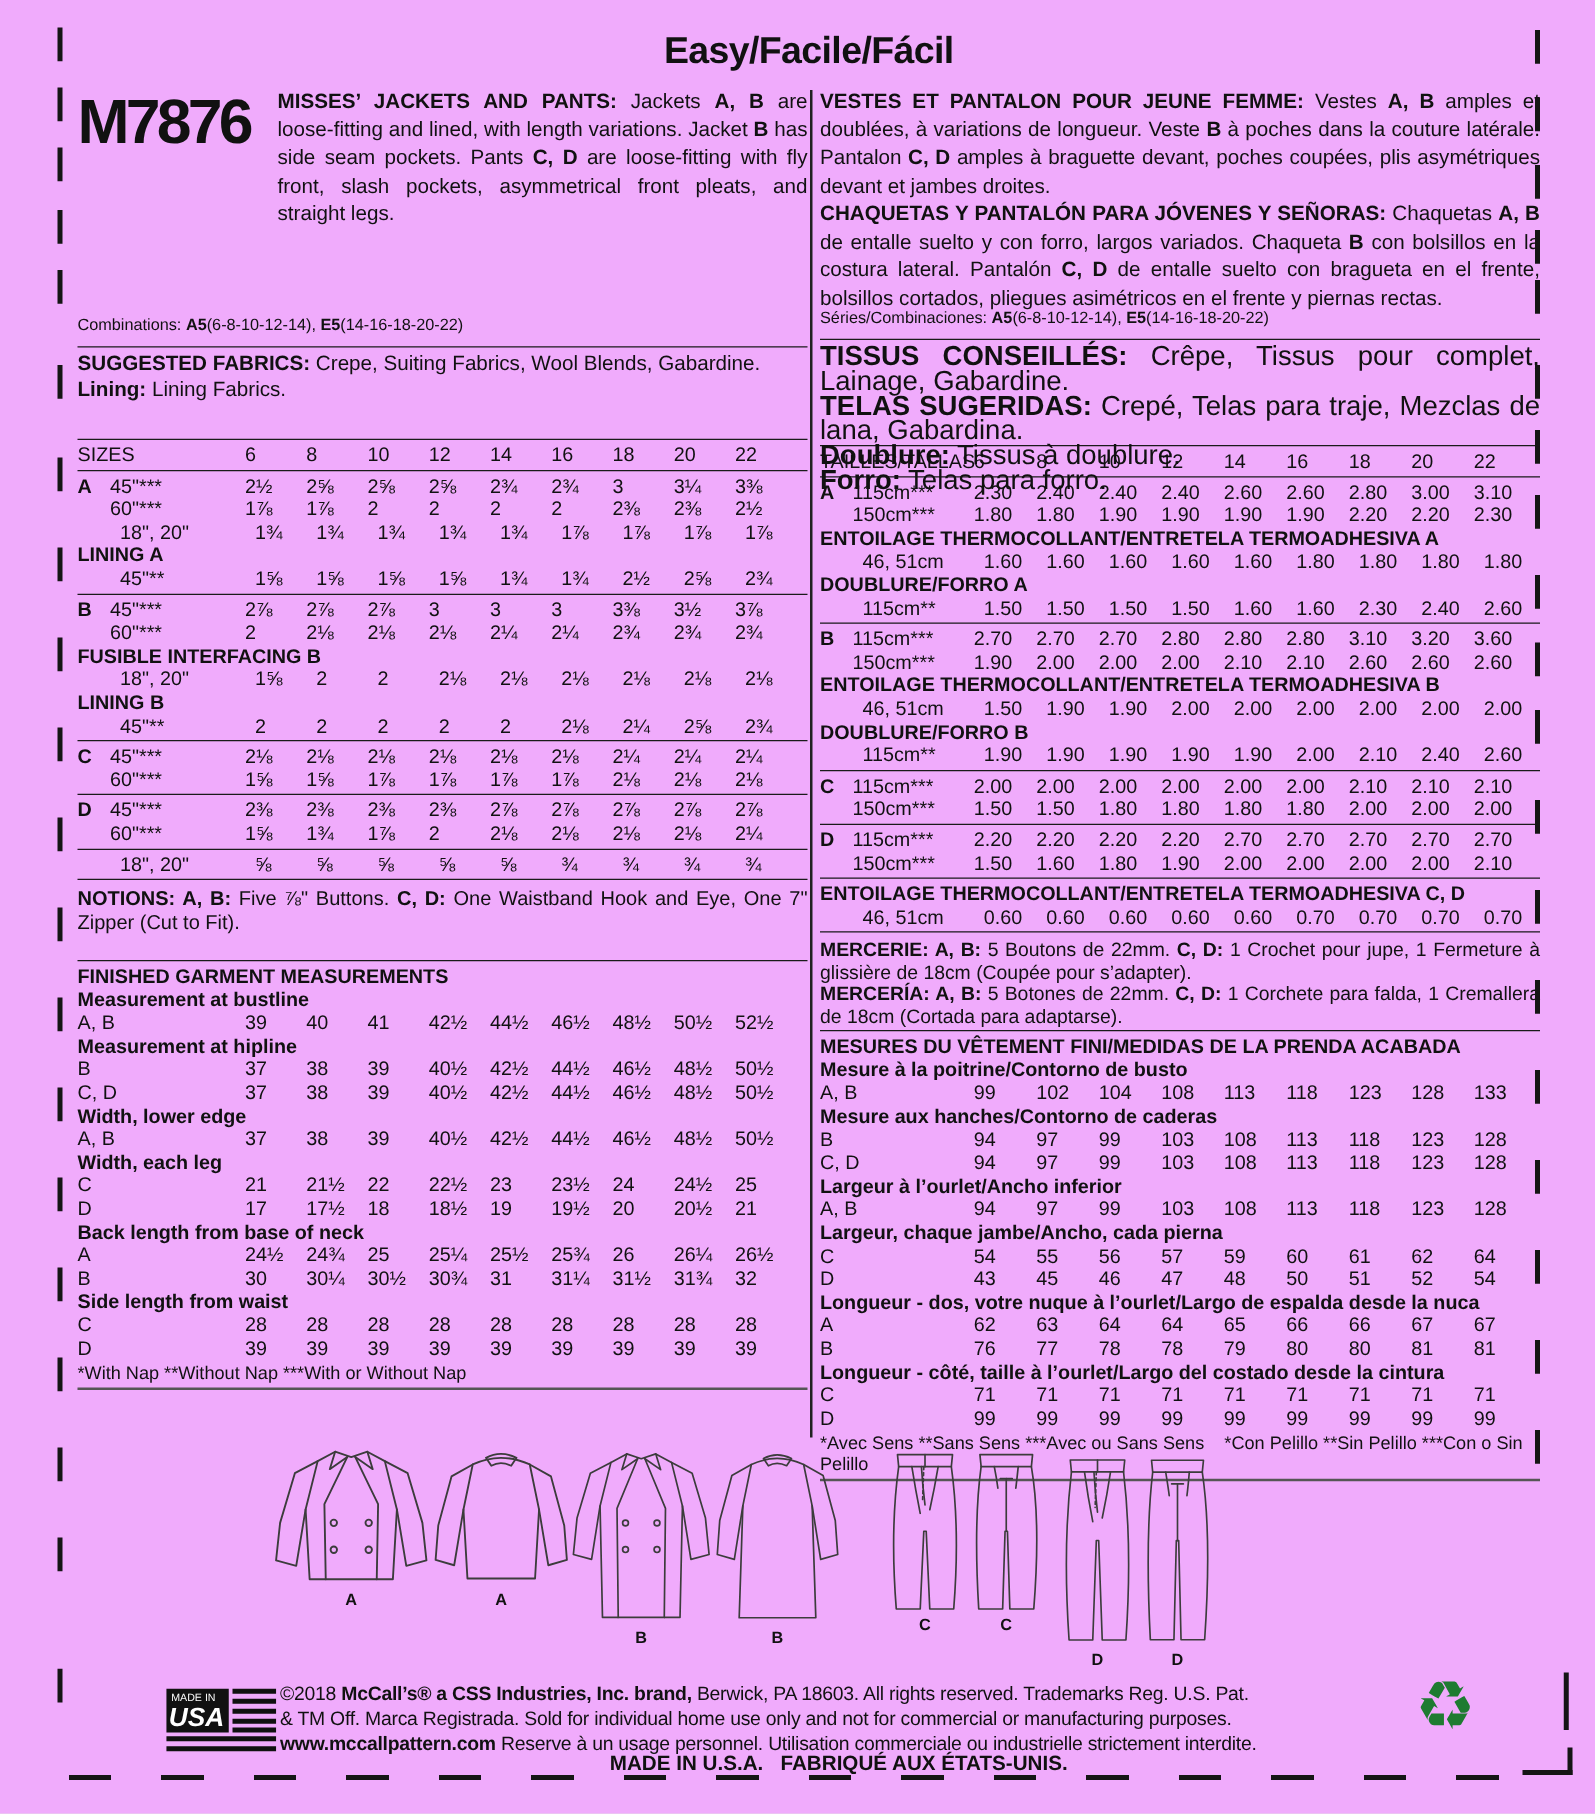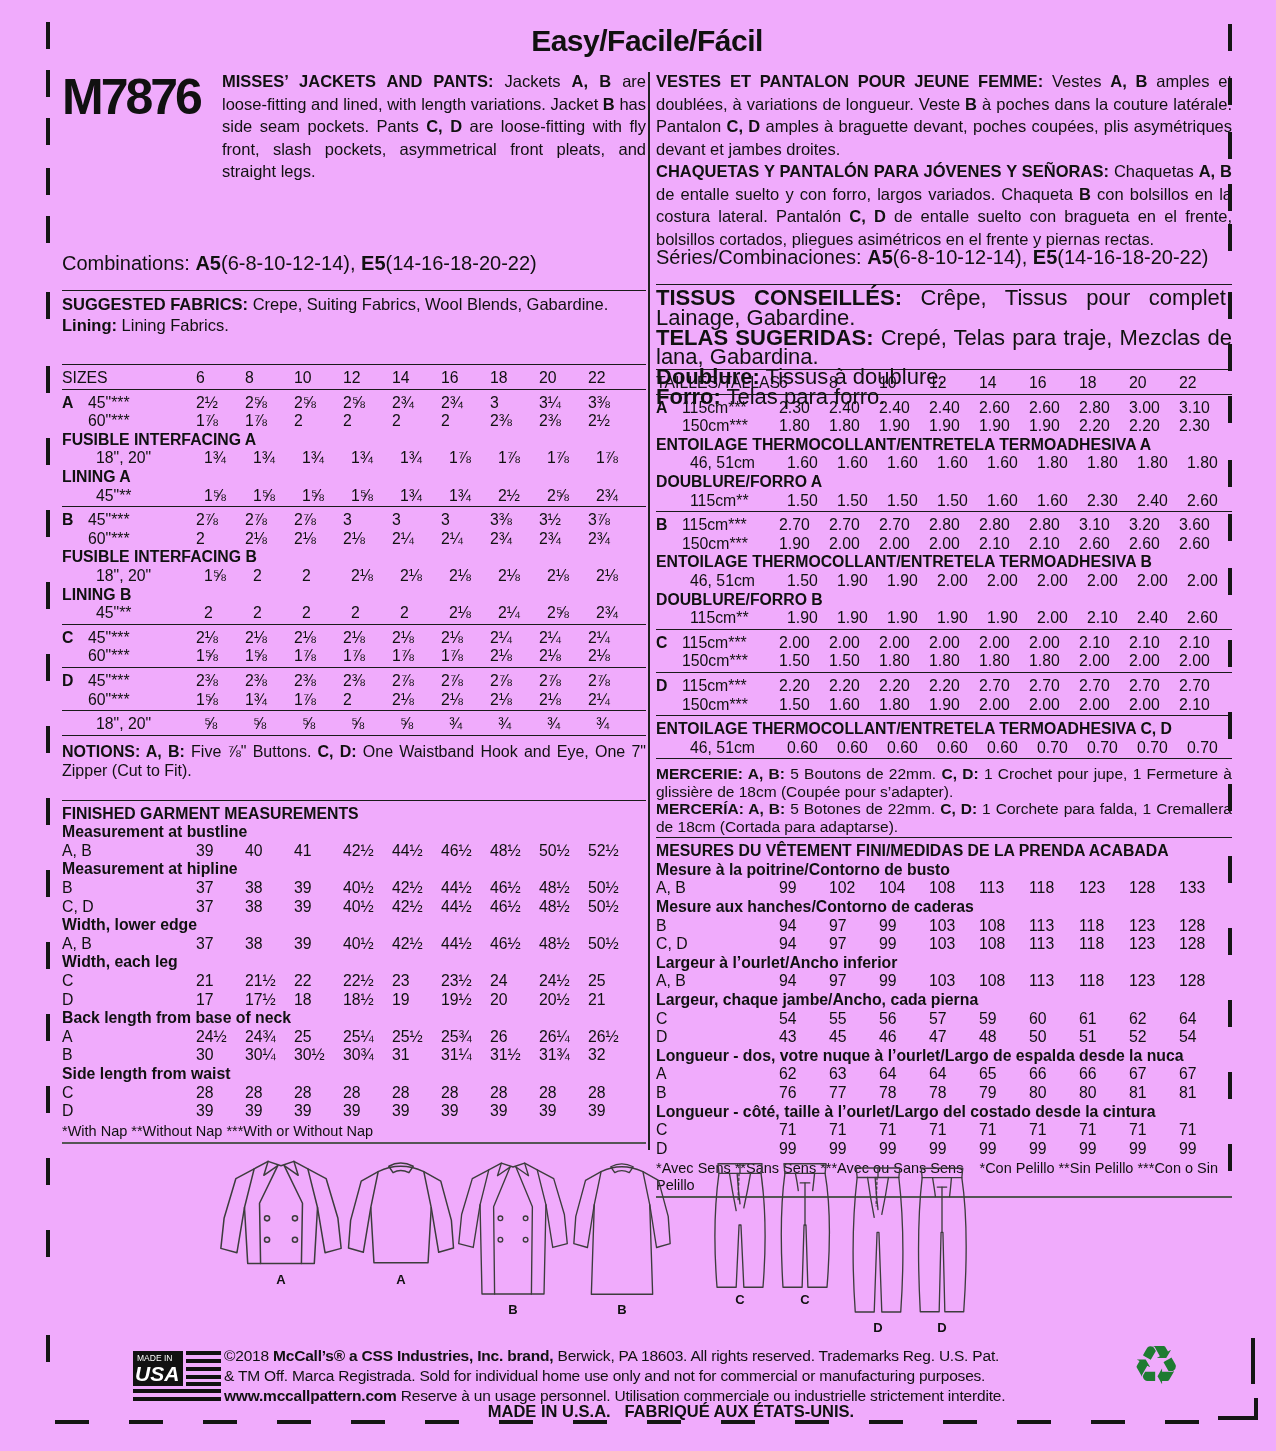--- a/index.html
+++ b/index.html
@@ -12,21 +12,21 @@
          font-size:30px;font-weight:bold;letter-spacing:-0.5px;}
   .colsep{position:absolute;left:648px;top:72px;width:1.6px;height:1078px;background:#222;}
   
   .col{position:absolute;top:70px;}
   .left-col{left:62px;width:584px;}
   .right-col{left:656px;width:576px;}
   .desc-row{display:flex;height:182px;}
   .pattern-number{width:160px;flex:none;font-size:50px;font-weight:bold;letter-spacing:-3px;line-height:50px;margin-top:2px;}
   p{margin:0;}
   .desc{font-size:16.5px;line-height:22.5px;text-align:justify;}
-  .combo{font-size:20px;height:22px;padding-bottom:16px;border-bottom:1.6px solid #1a1a1a;}
+  .combo{font-size:13px;height:22px;padding-bottom:3px;border-bottom:1.6px solid #1a1a1a;}
   .fabrics-left{padding-top:3px;height:44px;margin-bottom:26px;}
   .fabrics-left p{font-size:16.5px;line-height:21px;text-align:justify;}
   .desc-block{height:176px;overflow:visible;}
   .fabrics-right{padding-top:3px;height:80px;}
   .fabrics-right p{font-size:22px;line-height:19.8px;text-align:justify;}
   
   .table{width:100%;}
   .trow{display:flex;height:18.6px;line-height:18.6px;font-size:15.8px;align-items:baseline;}
   .trow.section{display:block;font-weight:bold;}
   .trow.rule{height:2px;border-top:1.6px solid #1a1a1a;margin:1px 0 2px 0;}
@@ -113,21 +113,20 @@
           <div class="tcell">1⅞</div>
           <div class="tcell">1⅞</div>
           <div class="tcell">2</div>
           <div class="tcell">2</div>
           <div class="tcell">2</div>
           <div class="tcell">2</div>
           <div class="tcell">2⅜</div>
           <div class="tcell">2⅜</div>
           <div class="tcell">2½</div>
         </div>
-        <div class="trow section">FUSIBLE INTERFACING A</div>
         <div class="trow row">
           <div class="tlabel indent"><b class="tletter"></b>18", 20"</div>
           <div class="tcell">1¾</div>
           <div class="tcell">1¾</div>
           <div class="tcell">1¾</div>
           <div class="tcell">1¾</div>
           <div class="tcell">1¾</div>
           <div class="tcell">1⅞</div>
           <div class="tcell">1⅞</div>
           <div class="tcell">1⅞</div>

